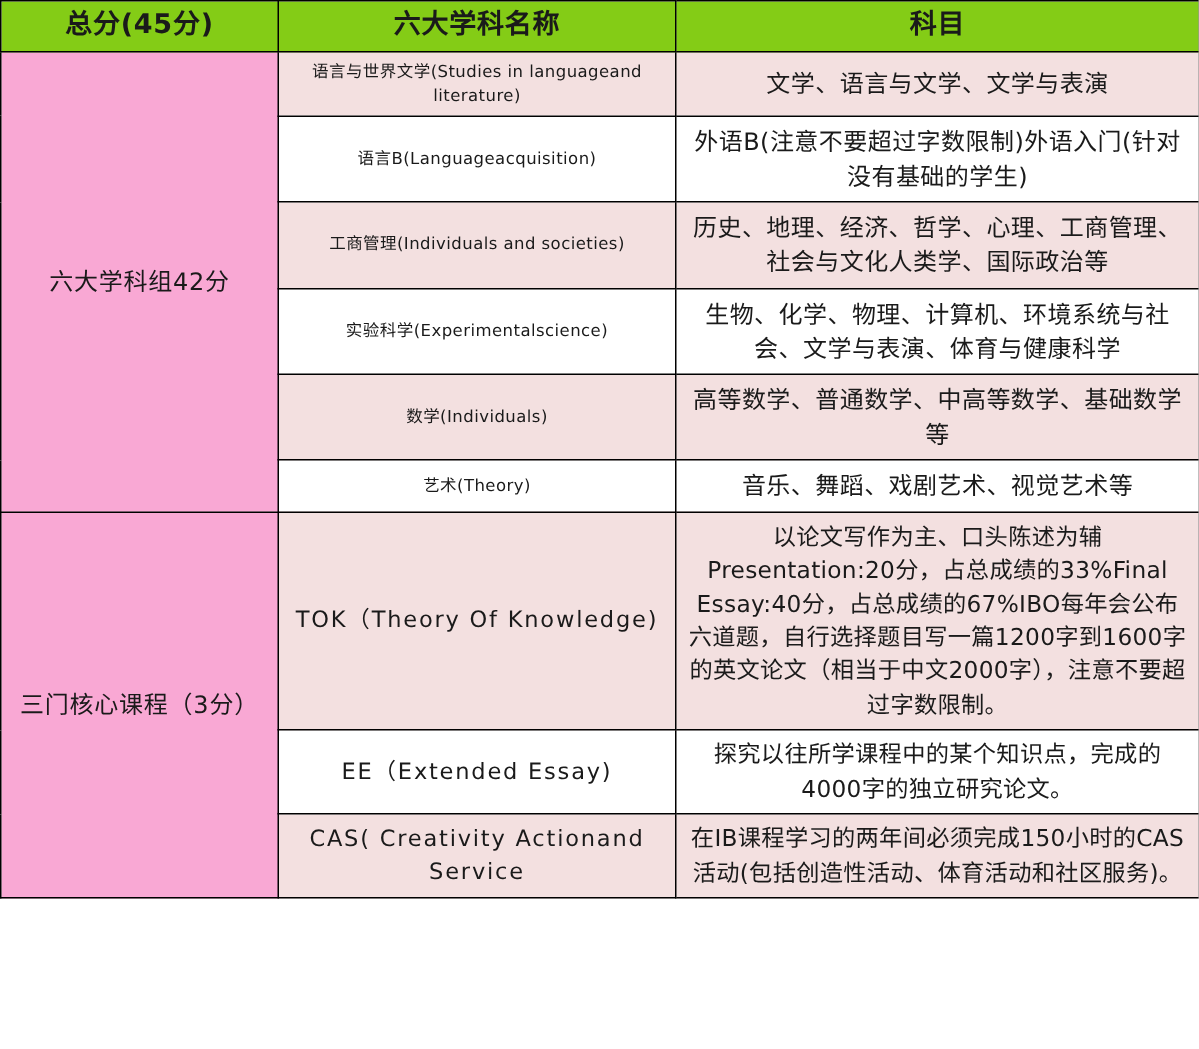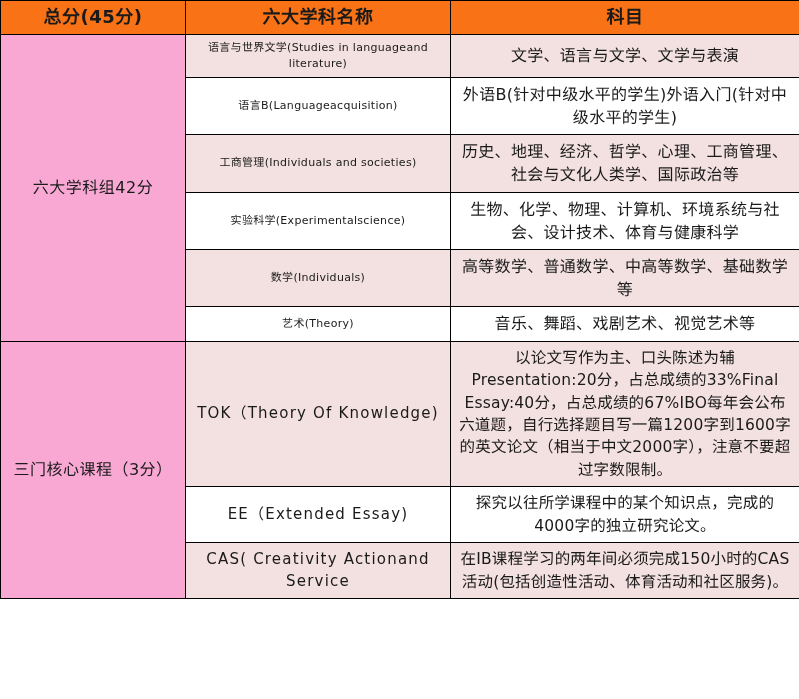--- a/index.html
+++ b/index.html
@@ -32,21 +32,21 @@
     vertical-align: middle;
     color: #1a1a1a;
     padding: 5px 8px;
     line-height: 1.45;
     word-break: break-word;
     overflow-wrap: break-word;
   }
 
   
   #ib-table thead th {
-    background: #f97316;
+    background: #84cc16;
     font-size: 18px;
     font-weight: bold;
     height: 29px;
     padding: 2px 6px;
     letter-spacing: 0.5px;
   }
 
   
   tr.tint-pink  > td.body-cell { background: #f3e0e0; }
   tr.tint-white > td.body-cell { background: #ffffff; }
@@ -99,31 +99,31 @@
   <tbody>
 
     <tr class="tint-pink">
       <td class="span-cell span-groups" rowspan="6">六大学科组42分</td>
       <td class="body-cell cell-group">语言与世界文学(Studies in languageand literature)</td>
       <td class="body-cell cell-subject">文学、语言与文学、文学与表演</td>
     </tr>
 
     <tr class="tint-white">
       <td class="body-cell cell-group">语言B(Languageacquisition)</td>
-      <td class="body-cell cell-subject">外语B(针对中级水平的学生)外语入门(针对中级水平的学生)</td>
+      <td class="body-cell cell-subject">外语B(注意不要超过字数限制)外语入门(针对没有基础的学生)</td>
     </tr>
 
     <tr class="tint-pink">
       <td class="body-cell cell-group">工商管理(Individuals and societies)</td>
       <td class="body-cell cell-subject">历史、地理、经济、哲学、心理、工商管理、社会与文化人类学、国际政治等</td>
     </tr>
 
     <tr class="tint-white">
       <td class="body-cell cell-group">实验科学(Experimentalscience)</td>
-      <td class="body-cell cell-subject">生物、化学、物理、计算机、环境系统与社会、设计技术、体育与健康科学</td>
+      <td class="body-cell cell-subject">生物、化学、物理、计算机、环境系统与社会、文学与表演、体育与健康科学</td>
     </tr>
 
     <tr class="tint-pink">
       <td class="body-cell cell-group">数学(Individuals)</td>
       <td class="body-cell cell-subject">高等数学、普通数学、中高等数学、基础数学等</td>
     </tr>
 
     <tr class="tint-white">
       <td class="body-cell cell-group">艺术(Theory)</td>
       <td class="body-cell cell-subject">音乐、舞蹈、戏剧艺术、视觉艺术等</td>

